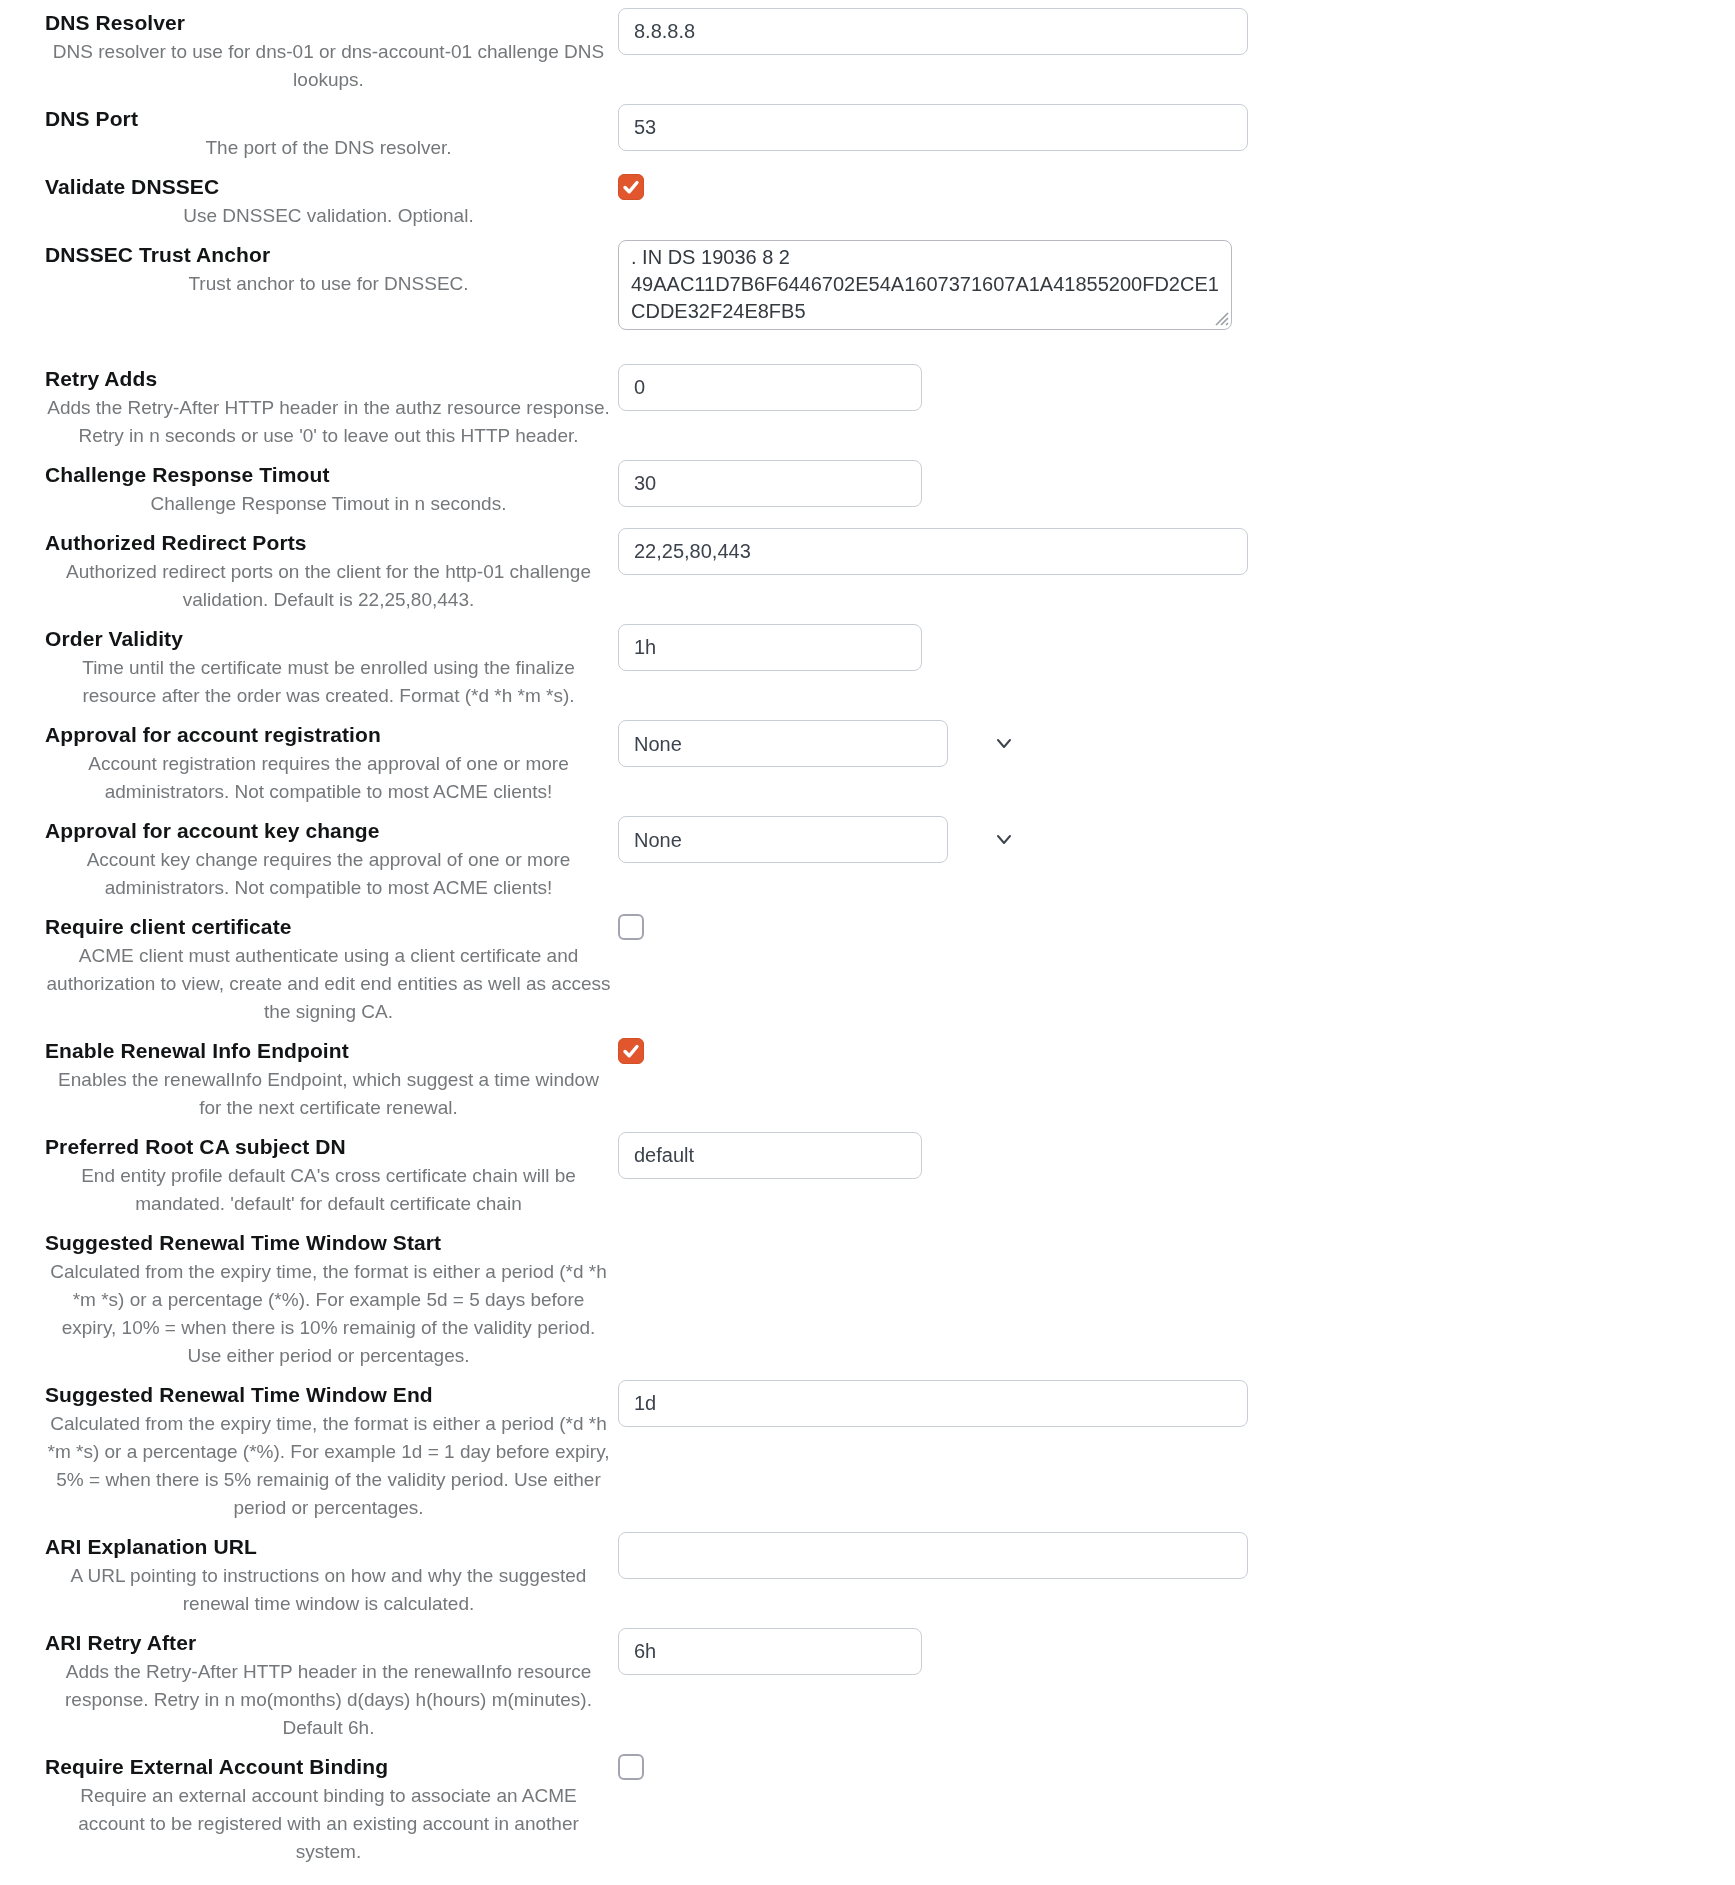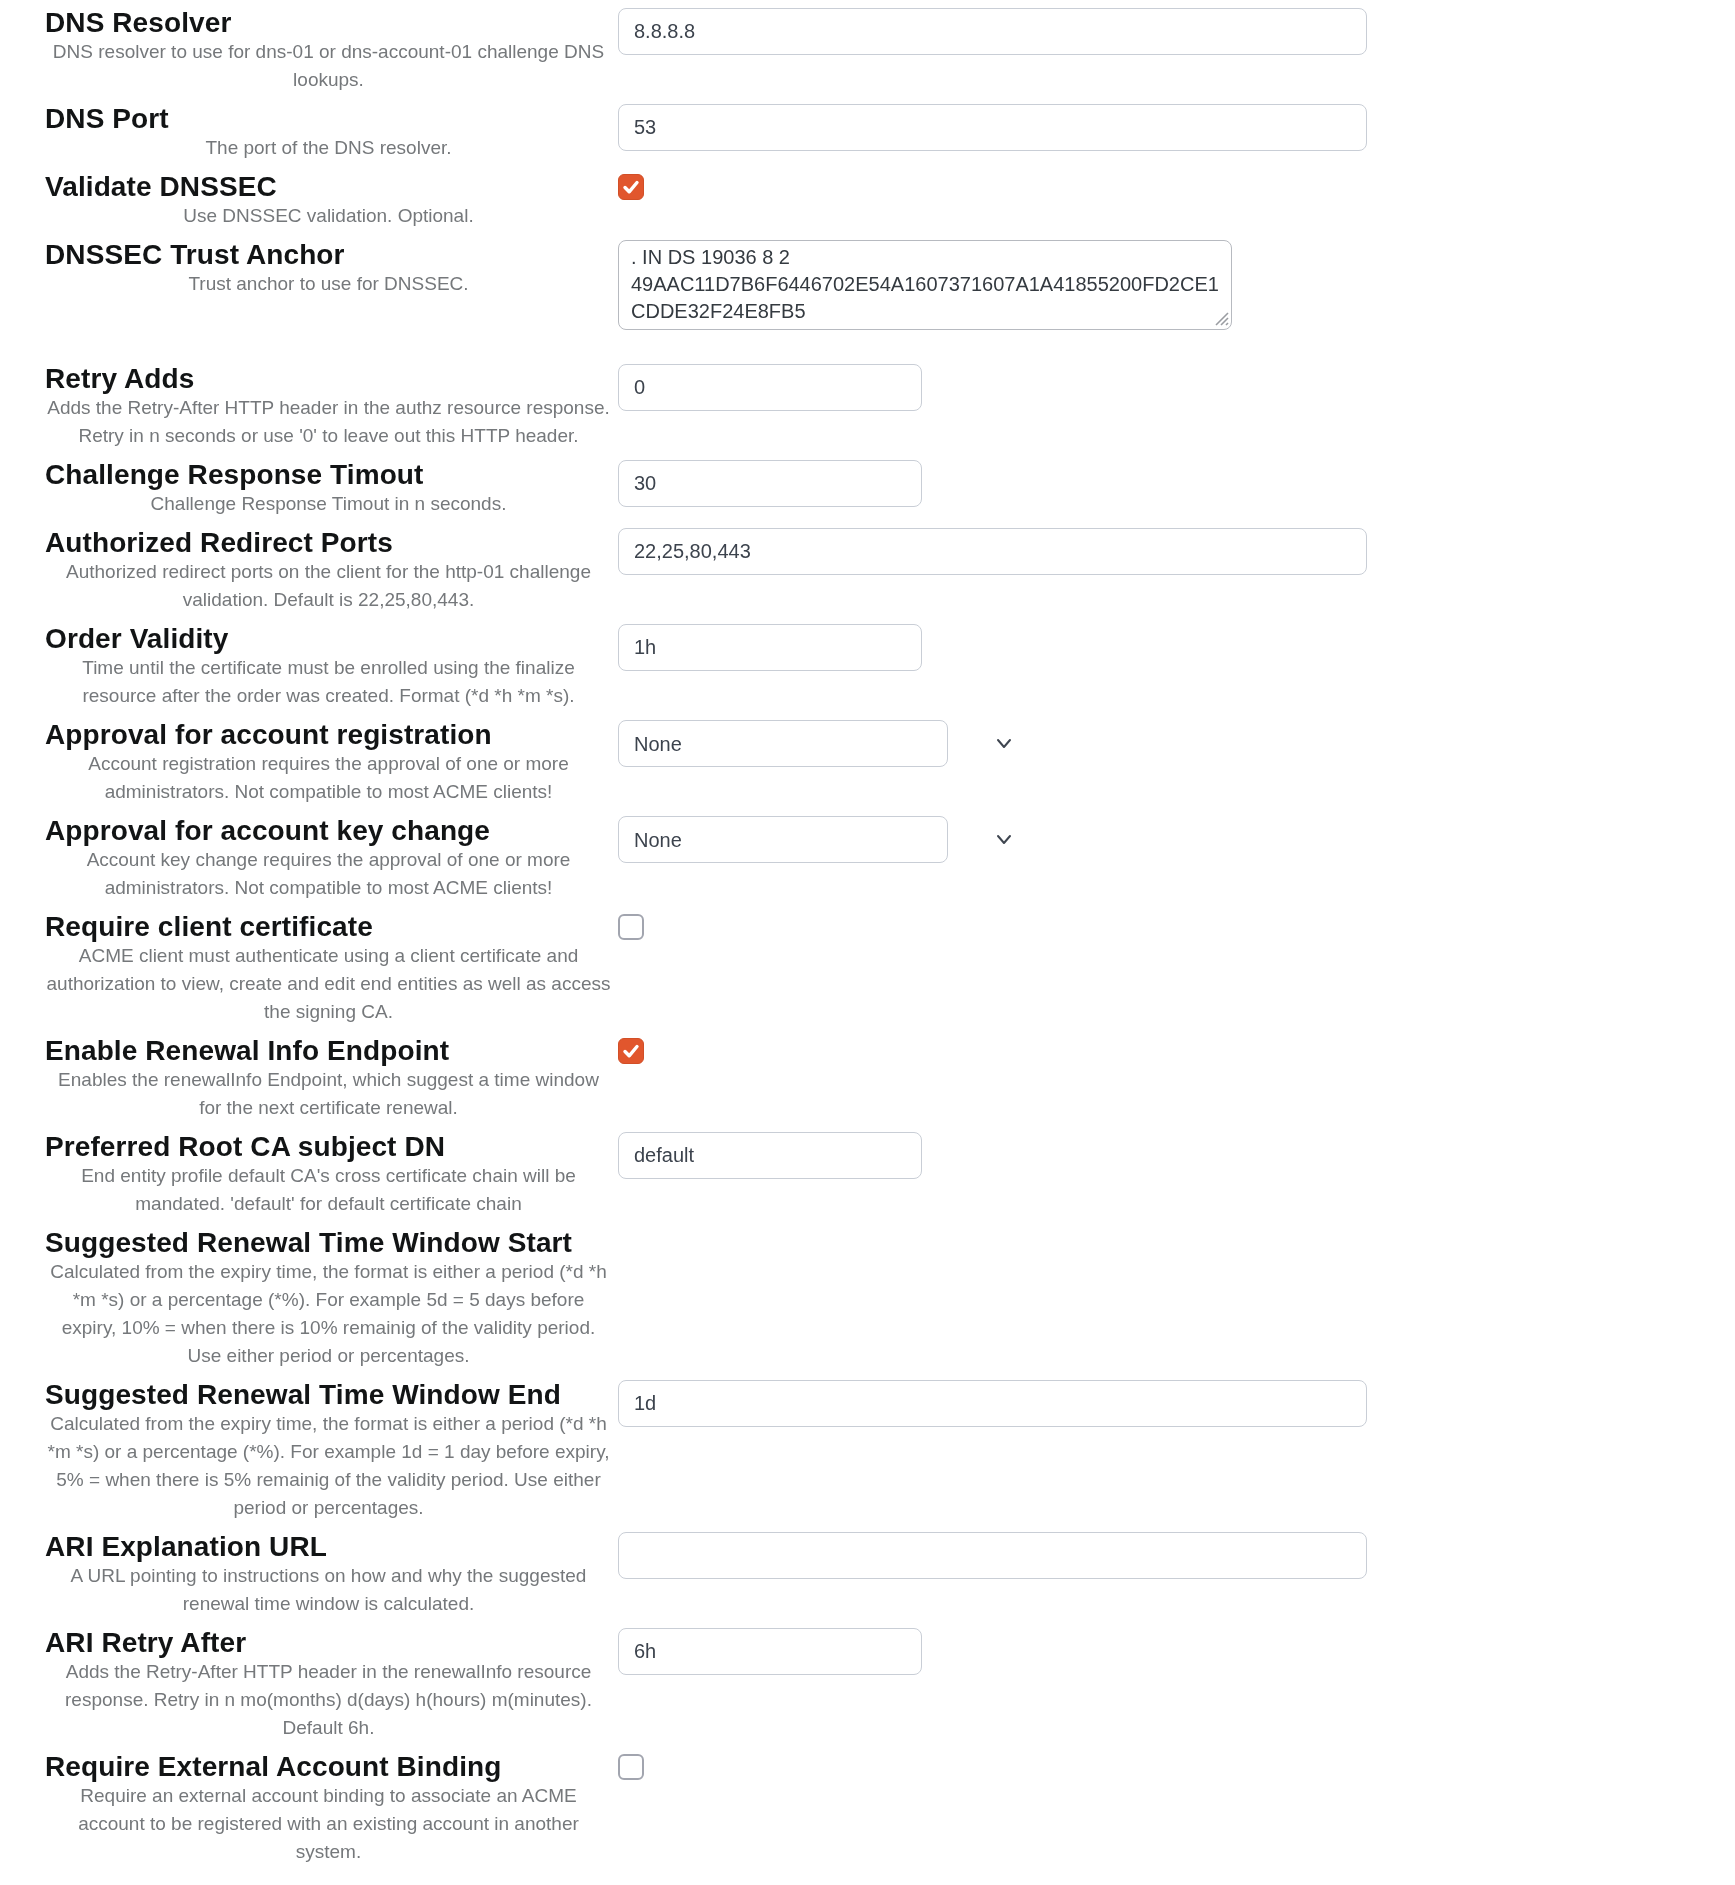--- a/index.html
+++ b/index.html
@@ -19,21 +19,21 @@
   }
   .row.after-textarea{margin-bottom:34px;}
   .label-col{
     width:573px;
     box-sizing:border-box;
     padding-right:6px;
     flex:0 0 auto;
   }
   .field-col{flex:1 1 auto;min-width:0;padding-top:0px;}
   .f-title{
-    font-size:28px;
+    font-size:21px;
     font-weight:bold;
     line-height:30px;
     color:#121415;
     letter-spacing:0.1px;
   }
   .f-desc{
     font-size:19px;
     line-height:28px;
     color:#75787b;
     text-align:center;
@@ -44,21 +44,21 @@
     border:1px solid #c9ced6;
     border-radius:8px;
     padding:0 15px;
     font-family:"Liberation Sans", sans-serif;
     font-size:20px;
     color:#3c434d;
     background:#fff;
     outline:none;
     display:block;
   }
-  .txt.wide{width:749px;}
+  .txt.wide{width:630px;}
   .txt.narrow{width:304px;}
   .sel-wrap{position:relative;width:410px;}
   select.txt{
     width:330px;
     -webkit-appearance:none;
     appearance:none;
     padding-right:44px;
   }
   .sel-chevron{
     position:absolute;

